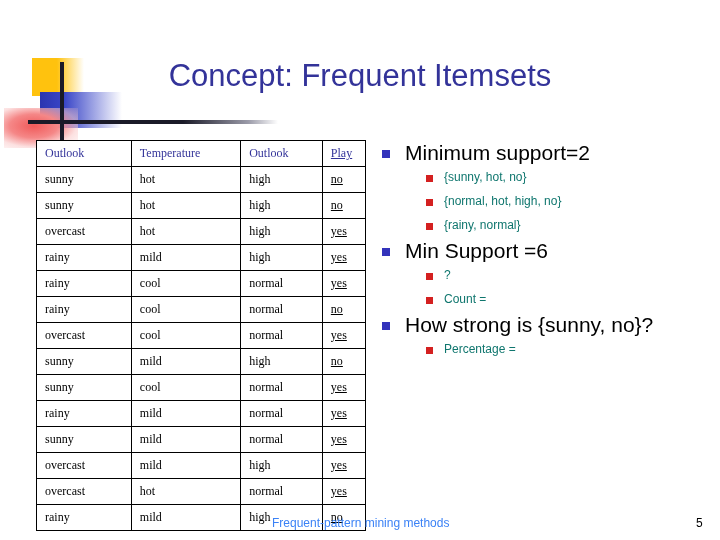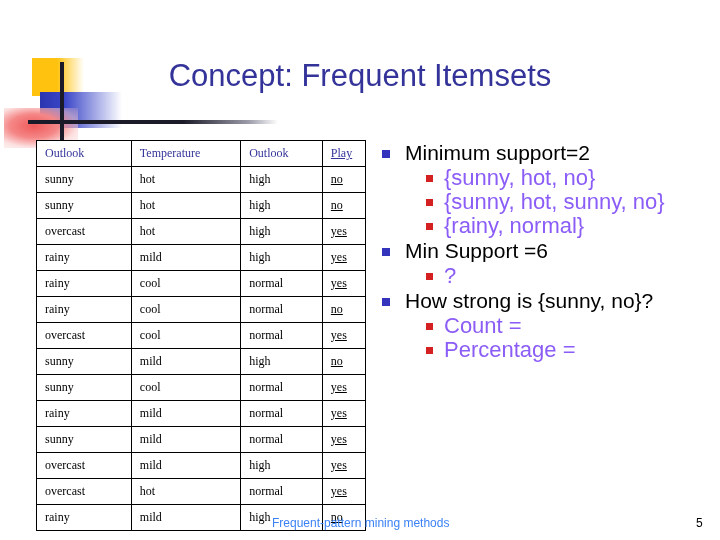--- a/index.html
+++ b/index.html
@@ -144,23 +144,23 @@
     margin-top: 9px;
     margin-right: 11px;
     margin-left: 46px;
   }
   .bullet-text-l1 {
     font-size: 21px;
     line-height: 25px;
     color: #000000;
   }
   .bullet-text-l2 {
-    font-size: 22px;
+    font-size: 12px;
     line-height: 23px;
-    color: #8b5cf6;
+    color: #0f766e;
   }
 
   
   #footer-text {
     position: absolute;
     left: 272px;
     top: 516px;
     font-size: 12px;
     color: #3b82f6;
     white-space: nowrap;
@@ -287,41 +287,41 @@
     <div class="bullet-row bullet-l1">
       <span class="marker"></span>
       <span class="bullet-text-l1">Minimum support=2</span>
     </div>
     <div class="bullet-row bullet-l2">
       <span class="marker"></span>
       <span class="bullet-text-l2">{sunny, hot, no}</span>
     </div>
     <div class="bullet-row bullet-l2">
       <span class="marker"></span>
-      <span class="bullet-text-l2">{sunny, hot, sunny, no}</span>
+      <span class="bullet-text-l2">{normal, hot, high, no}</span>
     </div>
     <div class="bullet-row bullet-l2">
       <span class="marker"></span>
       <span class="bullet-text-l2">{rainy, normal}</span>
     </div>
     <div class="bullet-row bullet-l1">
       <span class="marker"></span>
       <span class="bullet-text-l1">Min Support =6</span>
     </div>
     <div class="bullet-row bullet-l2">
       <span class="marker"></span>
       <span class="bullet-text-l2">?</span>
     </div>
+    <div class="bullet-row bullet-l2">
+      <span class="marker"></span>
+      <span class="bullet-text-l2">Count =</span>
+    </div>
     <div class="bullet-row bullet-l1">
       <span class="marker"></span>
       <span class="bullet-text-l1">How strong is {sunny, no}?</span>
-    </div>
-    <div class="bullet-row bullet-l2">
-      <span class="marker"></span>
-      <span class="bullet-text-l2">Count =</span>
     </div>
     <div class="bullet-row bullet-l2">
       <span class="marker"></span>
       <span class="bullet-text-l2">Percentage =</span>
     </div>
   </div>
 
 <div id="footer-text">Frequent-pattern mining methods</div>
 <div id="page-number">5</div>
 

